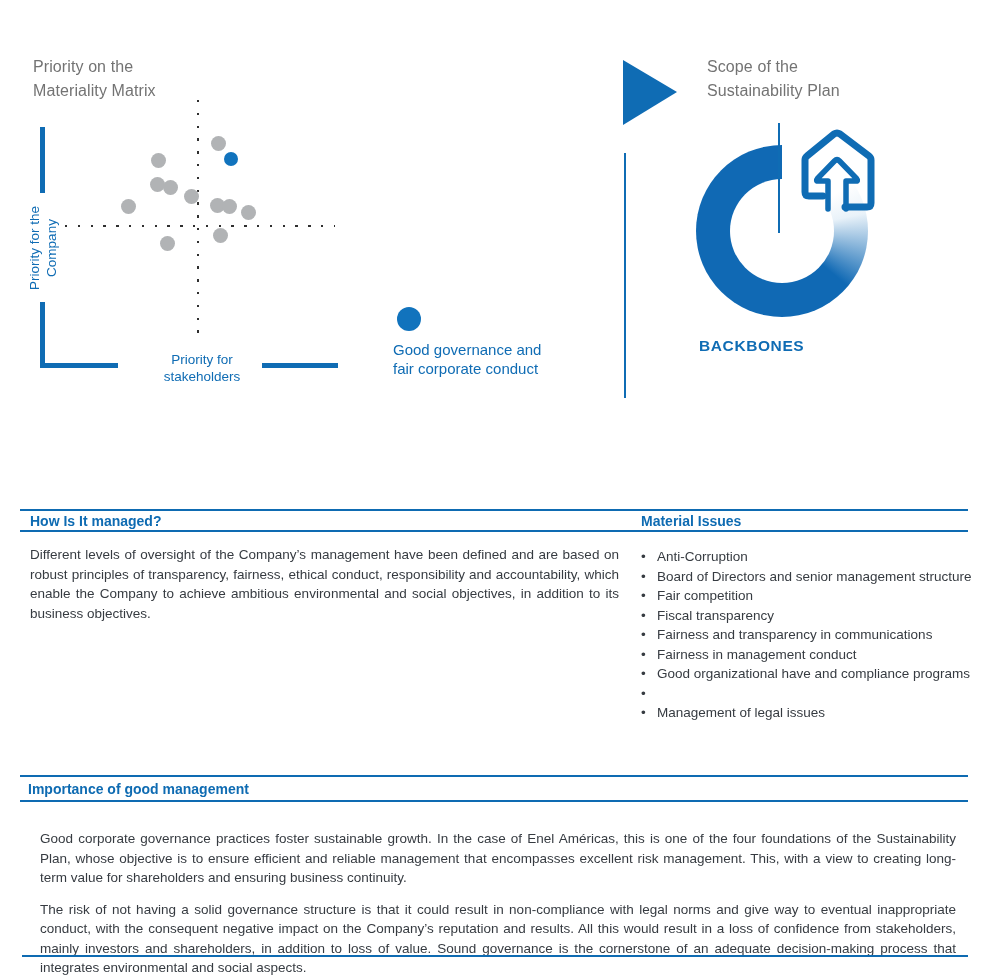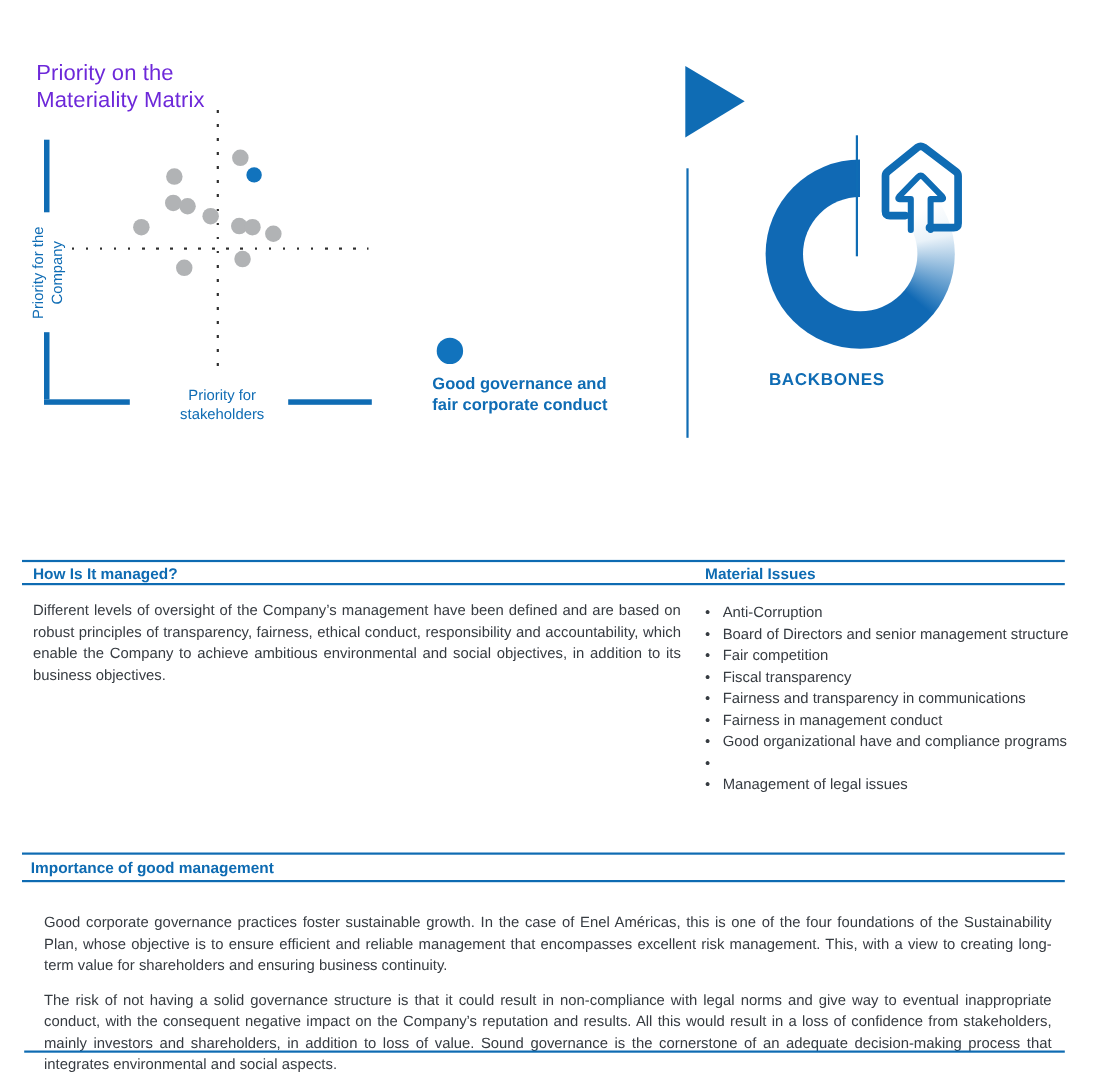--- a/index.html
+++ b/index.html
@@ -2,22 +2,22 @@
 <html><head>
 <meta charset="utf-8">
 <style>
   html,body{margin:0;padding:0;background:#ffffff;}
   #page{
     position:relative;width:995px;height:978px;background:#ffffff;overflow:hidden;
     font-family:"Liberation Sans", sans-serif;
   }
   
   .panel-title{
-    position:absolute;font-size:20px;line-height:24px;font-weight:500;
-    color:#6d28d9;letter-spacing:.1px;
+    position:absolute;font-size:16px;line-height:24px;font-weight:500;
+    color:#737373;letter-spacing:.1px;
   }
   #mat-title{left:33px;top:55px;}
   #scope-title{left:707px;top:55px;}
   .axis-bar{position:absolute;background:#0f6cb4;}
   #bar-v-top{left:40px;top:127px;width:5px;height:66px;}
   #bar-v-bottom{left:40px;top:302px;width:5px;height:61px;}
   #bar-h-left{left:40px;top:363px;width:78px;height:5px;}
   #bar-h-right{left:262px;top:363px;width:76px;height:5px;}
   .dotted-line{position:absolute;}
   #dotted-v{
@@ -28,21 +28,21 @@
     left:65px;top:225px;width:270px;height:2.4px;
     background:repeating-linear-gradient(to right,#2f2f2f 0 2.4px,transparent 2.4px 12.8px);
   }
   .axis-label{color:#0f6cb4;font-size:13.5px;line-height:17px;font-weight:500;text-align:center;}
   #y-axis-label{position:absolute;left:-8px;top:230px;width:104px;height:36px;transform:rotate(-90deg);}
   #x-axis-label{position:absolute;left:141px;top:351px;width:122px;}
   .scatter-dot{position:absolute;border-radius:50%;}
   #legend-dot{position:absolute;left:397px;top:307px;width:24px;height:24px;border-radius:50%;background:#1173bd;}
   #legend-text{
     position:absolute;left:393px;top:340px;width:220px;
-    color:#0f6cb4;font-size:15px;line-height:19px;font-weight:bold;
+    color:#0f6cb4;font-size:15px;line-height:19px;font-weight:normal;
   }
   
   #divider{position:absolute;left:624px;top:153px;width:2px;height:245px;background:#0f6cb4;}
   #triangle{
     position:absolute;left:623px;top:60px;width:0;height:0;
     border-top:32px solid transparent;border-bottom:33px solid transparent;
     border-left:54px solid #0f6cb4;
   }
   #donut{
     position:absolute;left:696px;top:145px;width:172px;height:172px;border-radius:50%;
@@ -124,20 +124,24 @@
 
   <div id="legend-dot"></div>
   <div id="legend-text">
     <div>Good governance and</div>
     <div>fair corporate conduct</div>
   </div>
 
   <div id="divider"></div>
   <div id="triangle"></div>
 
+  <div class="panel-title" id="scope-title">
+    <div>Scope of the</div>
+    <div>Sustainability Plan</div>
+  </div>
 
   <div id="donut">
     <div id="donut-hole"></div>
   </div>
   <div id="donut-pointer"></div>
 
   <svg id="house-icon" width="78" height="84" viewBox="0 0 78 84" fill="none">
     <path d="M 24 67 L 10 67 Q 6 67 6 63 L 6 31 Q 6 28.5 8 27 L 35 5 Q 38 3 41 5 L 70 27 Q 72 28.5 72 31 L 72 74 Q 72 78 68 78 L 46 78" stroke="#0f6cb4" stroke-width="7" stroke-linejoin="round" stroke-linecap="round"></path>
     <path d="M 29 80 L 29 52 L 19 52 Q 16.5 52 18.5 49.5 L 35.5 32 Q 38 29.5 40.5 32 L 57.5 49.5 Q 59.5 52 57 52 L 47 52 L 47 80" stroke="#0f6cb4" stroke-width="5.5" stroke-linejoin="round" stroke-linecap="round"></path>
   </svg>

